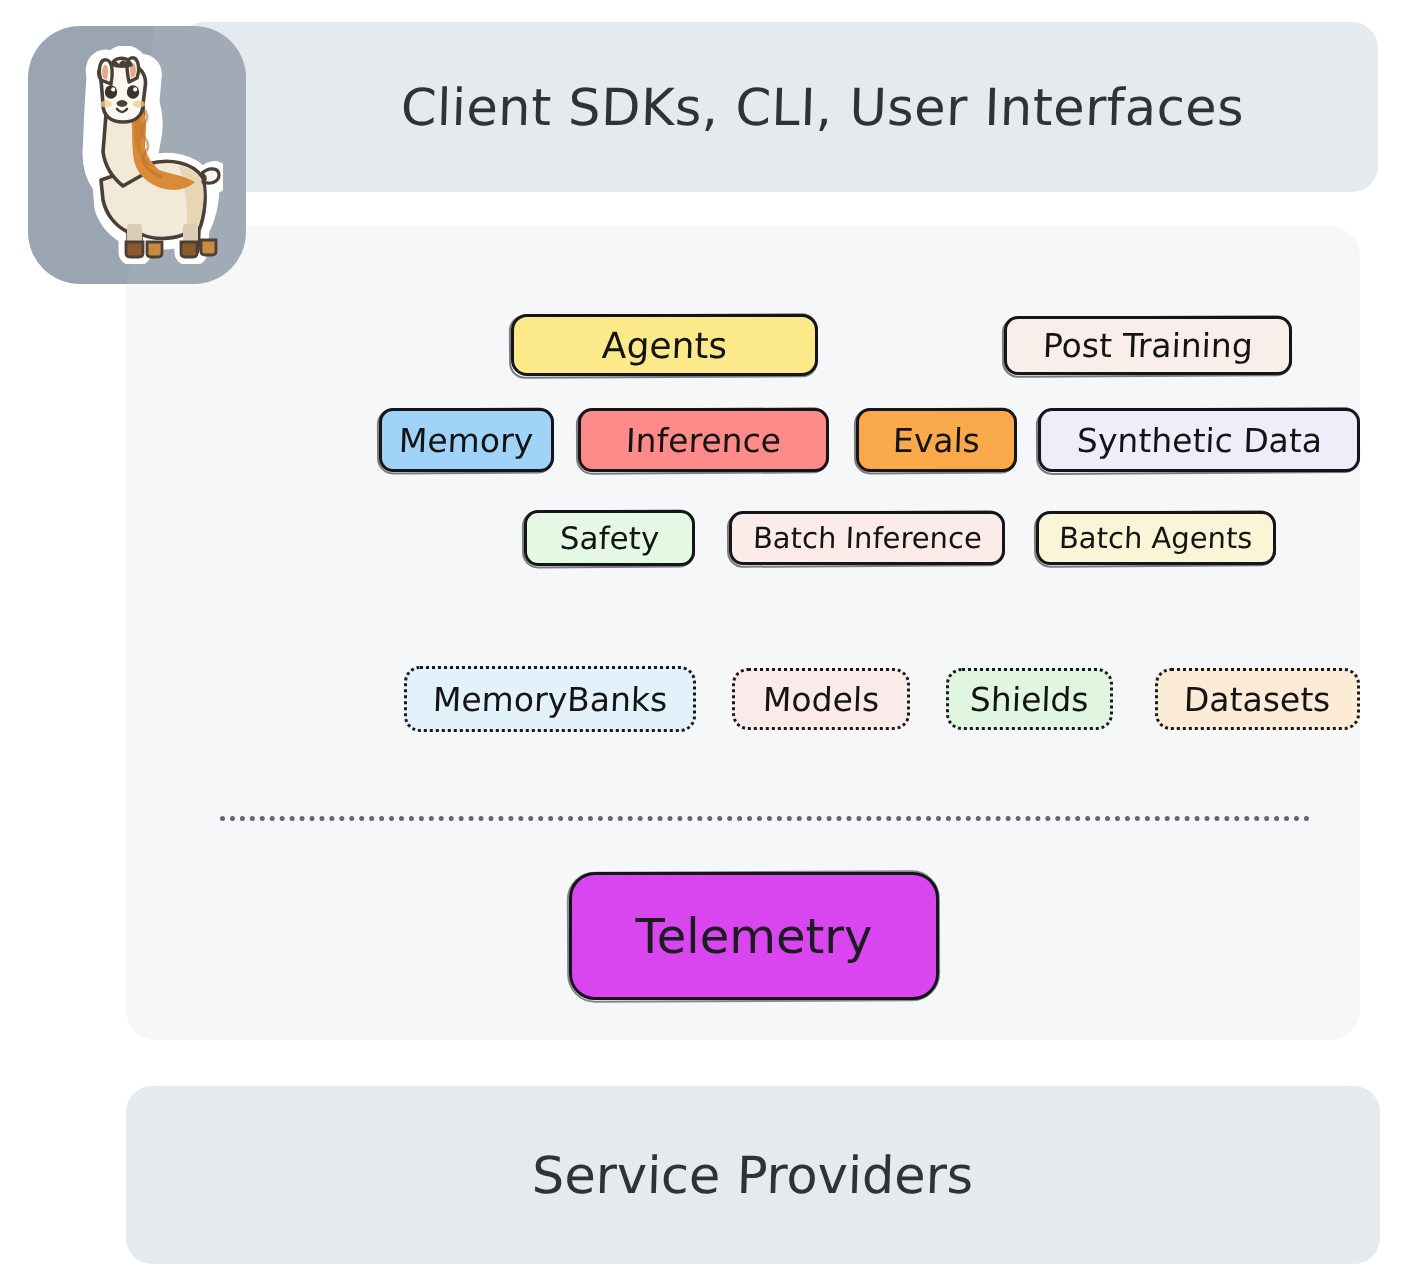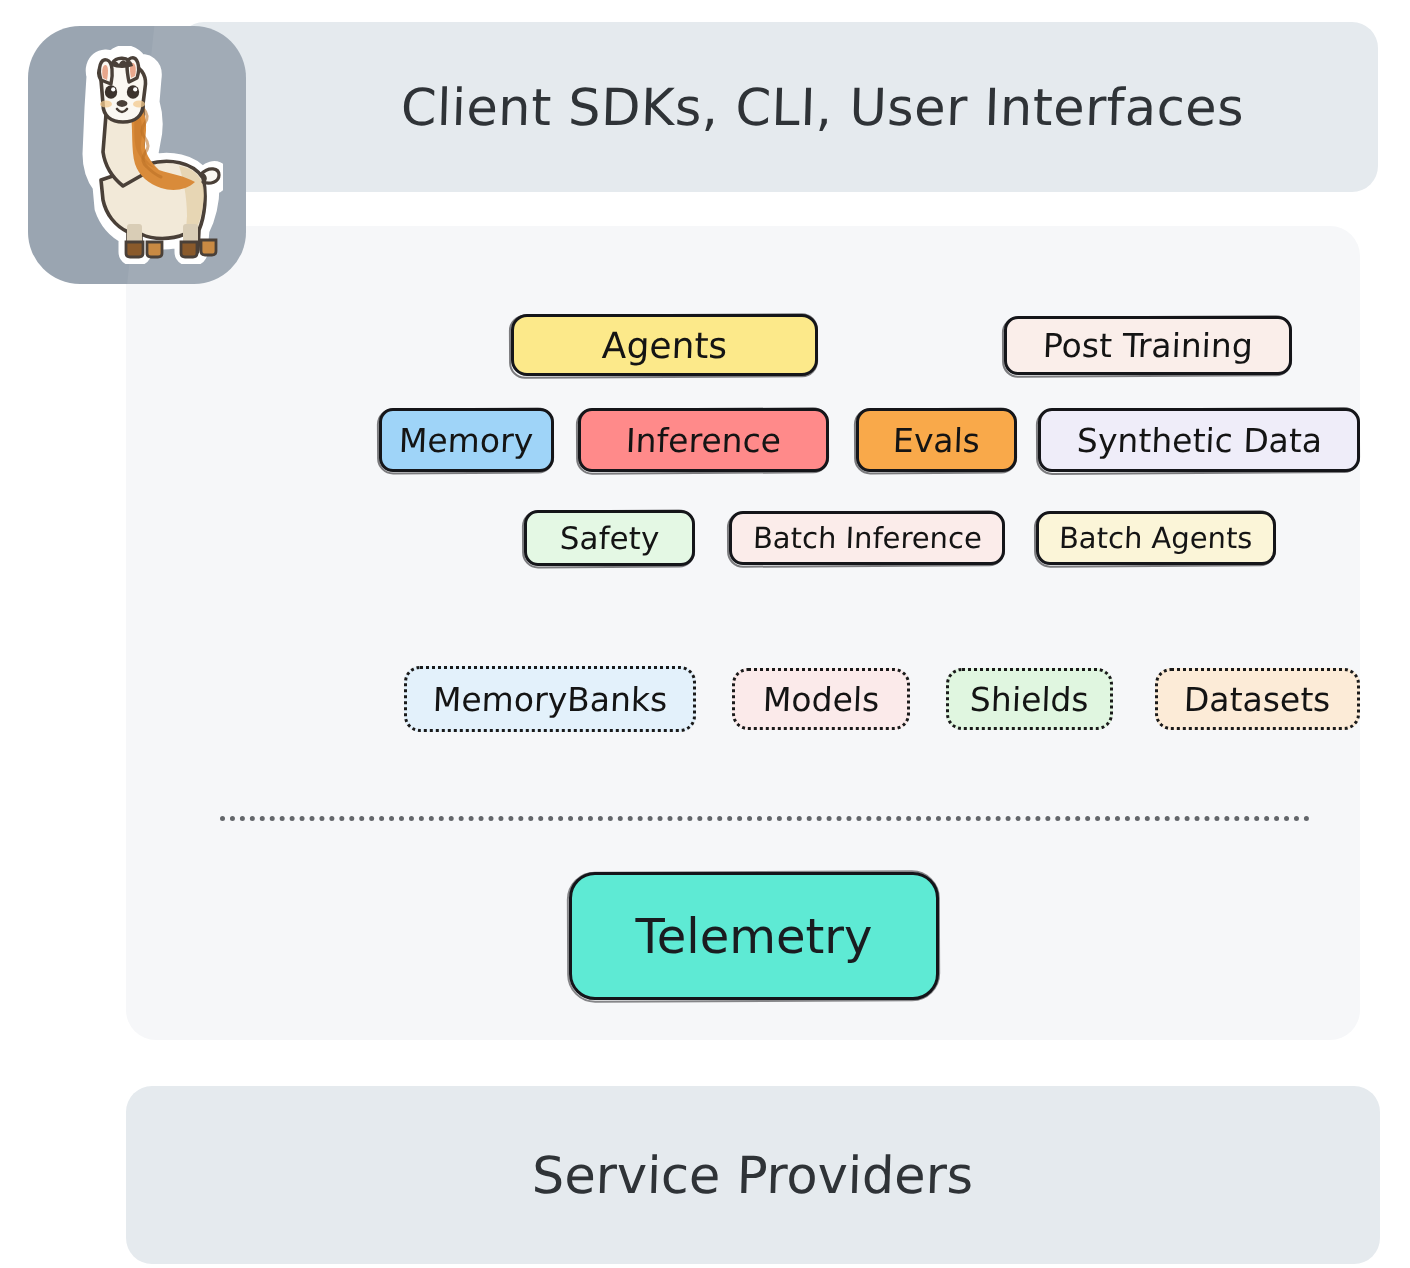--- a/index.html
+++ b/index.html
@@ -226,21 +226,21 @@
     opacity: 0.85;
   }
 
   
   #box-telemetry {
     position: absolute;
     left: 443px;
     top: 646px;
     width: 364px;
     height: 122px;
-    background: #5eead4;
+    background: #d946ef;
     border: 3.4px solid #14151A;
     border-radius: 26px;
     display: flex;
     align-items: center;
     justify-content: center;
     font-size: 48px;
     color: #1A1C20;
   }
   #box-telemetry::after {
     content: "";

